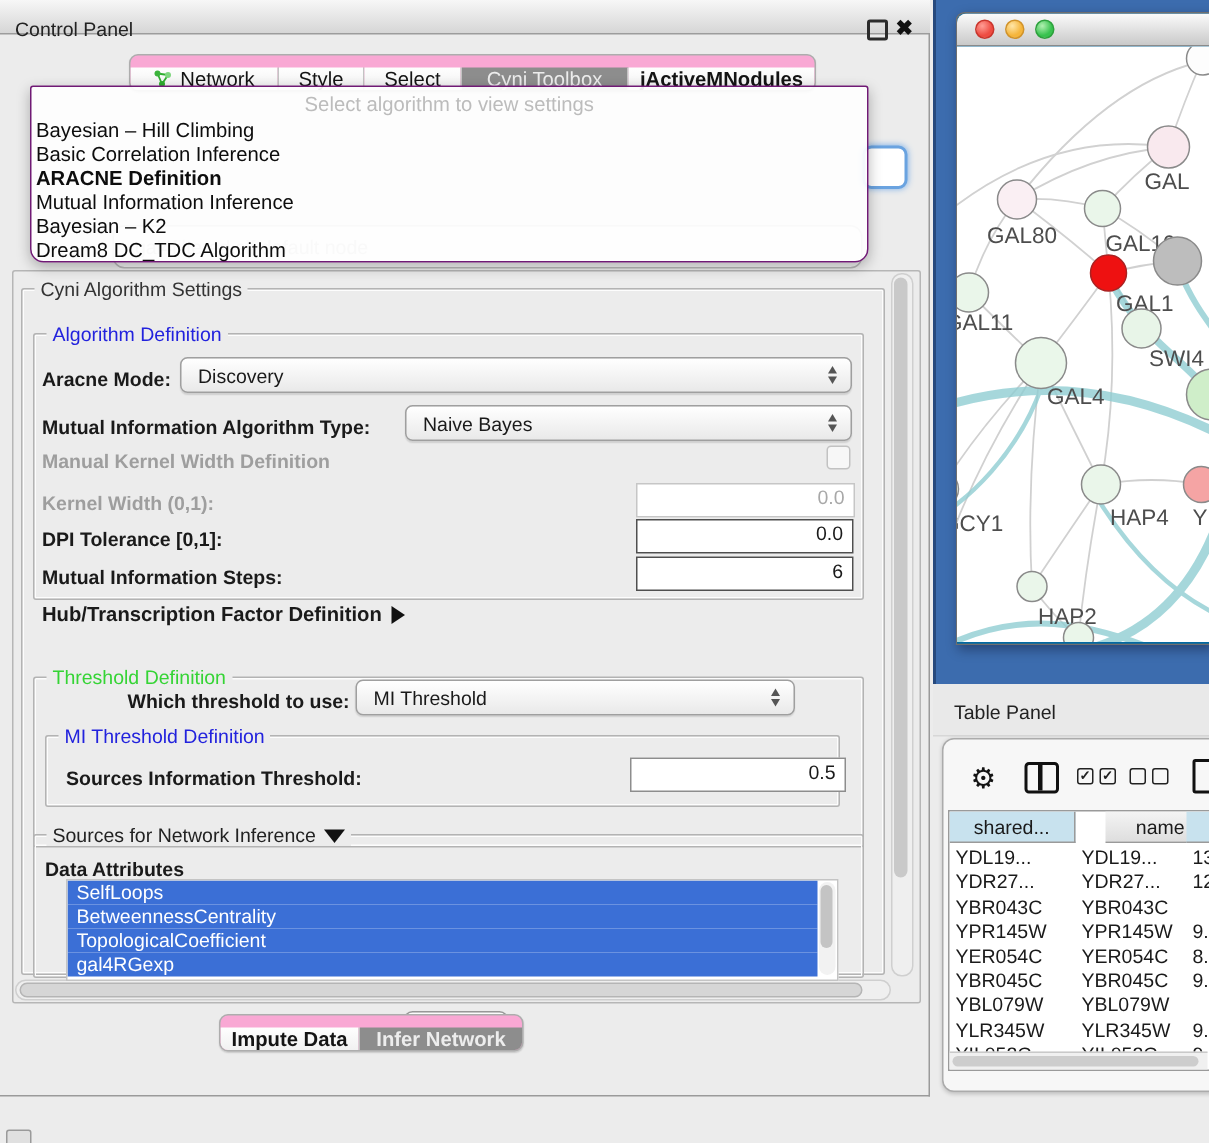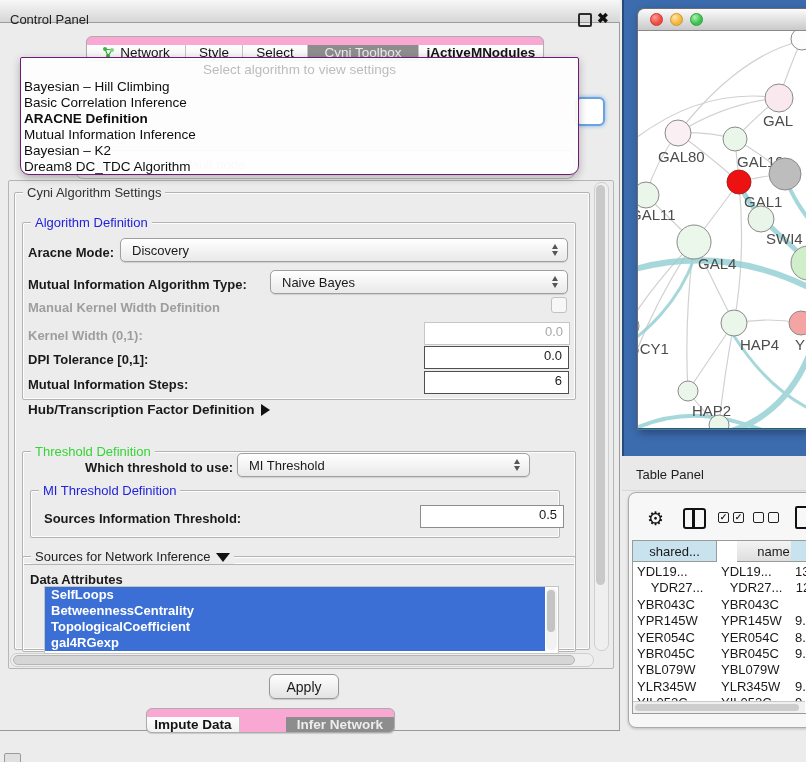--- a/index.html
+++ b/index.html
@@ -16,21 +16,21 @@
   #close-btn{left:597px;top:10px;font-size:14px;font-weight:bold;color:#111;}
 
   
   .tabbar{display:flex;height:23px;border:1px solid #adadad;border-radius:6px;overflow:hidden;background:#f9a8d4;
           box-shadow:0 1px 1px rgba(0,0,0,.15);align-items:flex-end;}
   .tab{display:flex;align-items:center;justify-content:center;font-size:13.5px;color:#141414;
        border-right:1px solid #c3c3c3;background:linear-gradient(#fefefe,#f1f1f1);white-space:nowrap;}
   .tab:last-child{border-right:none;}
   .tab.sel{background:#8d8d8d;color:#ededed;}
   #top-tabs{left:86px;top:36px;}
-  #bottom-tabs{left:146px;top:708px;gap:46px;}
+  #bottom-tabs{left:146px;top:676px;}
   #bottom-tabs .tab{font-size:13.5px;font-weight:bold;}
 
   
   #scrollarea{left:8px;top:180px;width:604px;height:487px;border:1px solid #b6b6b6;border-radius:2px;background:#ececec;}
   .vscroll{width:13px;background:#efefef;border:1px solid #cfcfcf;border-radius:7px;}
   .vthumb{position:absolute;left:1px;width:9px;background:#c9c9c9;border-radius:5px;}
   #hscroll{left:10px;top:653px;width:582px;height:12px;background:#efefef;border:1px solid #cfcfcf;border-radius:7px;}
   #hthumb{left:2px;top:1px;width:560px;height:8px;background:#d6d6d6;border:1px solid #b5b5b5;border-radius:5px;}
 
   
@@ -62,21 +62,21 @@
                border-radius:6px;box-shadow:0 0 4px #7db0e8;}
   #algo-popup{left:20px;top:57px;width:557px;height:116px;background:rgba(254,254,254,0.93);
               border:1px solid #701a75;border-radius:2px 2px 9px 9px;box-shadow:0 3px 9px rgba(0,0,0,.28);}
   #algo-placeholder{top:4px;width:100%;text-align:center;font-size:13.5px;color:#bcbcbc;}
   #algo-list{position:absolute;left:3px;top:21px;right:3px;}
   .algo-item{height:16px;font-size:13.5px;line-height:16px;color:#0d0d0d;white-space:nowrap;}
   .algo-item.bold{font-weight:bold;}
 
   
   #attr-list{left:44px;top:586px;width:513px;height:66px;background:#fff;border:1px solid #c4c4c4;overflow:hidden;}
-  .attr-row{height:16px;background:#3b6fd6;color:#fff;font-size:13px;line-height:16px;padding-left:6px;width:494px;font-weight:bold;}
+  .attr-row{height:16px;background:#3b6fd6;color:#fff;font-size:13px;line-height:16px;padding-left:6px;width:494px;}
   #attr-vscroll{position:absolute;right:1px;top:1px;width:11px;height:62px;background:#f2f2f2;border-radius:6px;}
   #attr-vthumb{position:absolute;right:2px;top:2px;width:8px;height:42px;background:#c4c4c4;border-radius:4px;}
 
   #apply-btn{left:269px;top:674px;width:68px;height:23px;border:1px solid #979797;border-radius:6px;
              background:linear-gradient(#fefefe,#e3e3e3);font-size:14px;display:flex;align-items:center;justify-content:center;
              box-shadow:0 1px 1px rgba(0,0,0,.15);}
 
   .tri-right{display:inline-block;width:0;height:0;border-top:6px solid transparent;border-bottom:6px solid transparent;
              border-left:9px solid #111;vertical-align:-2px;margin-left:6px;}
   .tri-down{display:inline-block;width:0;height:0;border-left:7px solid transparent;border-right:7px solid transparent;
@@ -361,21 +361,21 @@
         <div class="th accent" style="left: 0px; width: 84px;">shared...</div>
         <div class="th plain" style="left: 84px; width: 74px;">name</div>
         <div class="th accent" style="left: 158px; width: 20px;"></div>
       </div>
     <div id="table-rows">
         <div class="trow" style="top: 23px;">
           <div class="tcell" style="left: 4px; width: 80px;">YDL19...</div>
           <div class="tcell" style="left: 88px; width: 70px;">YDL19...</div>
           <div class="tcell" style="left: 162px; width: 16px;">13</div>
         </div>
-        <div class="trow" style="top: 39.4px; text-align: center;">
+        <div class="trow" style="top: 39.4px;">
           <div class="tcell" style="left: 4px; width: 80px;">YDR27...</div>
           <div class="tcell" style="left: 88px; width: 70px;">YDR27...</div>
           <div class="tcell" style="left: 162px; width: 16px;">12</div>
         </div>
         <div class="trow" style="top: 55.8px;">
           <div class="tcell" style="left: 4px; width: 80px;">YBR043C</div>
           <div class="tcell" style="left: 88px; width: 70px;">YBR043C</div>
           <div class="tcell" style="left: 162px; width: 16px;"></div>
         </div>
         <div class="trow" style="top: 72.2px;">

